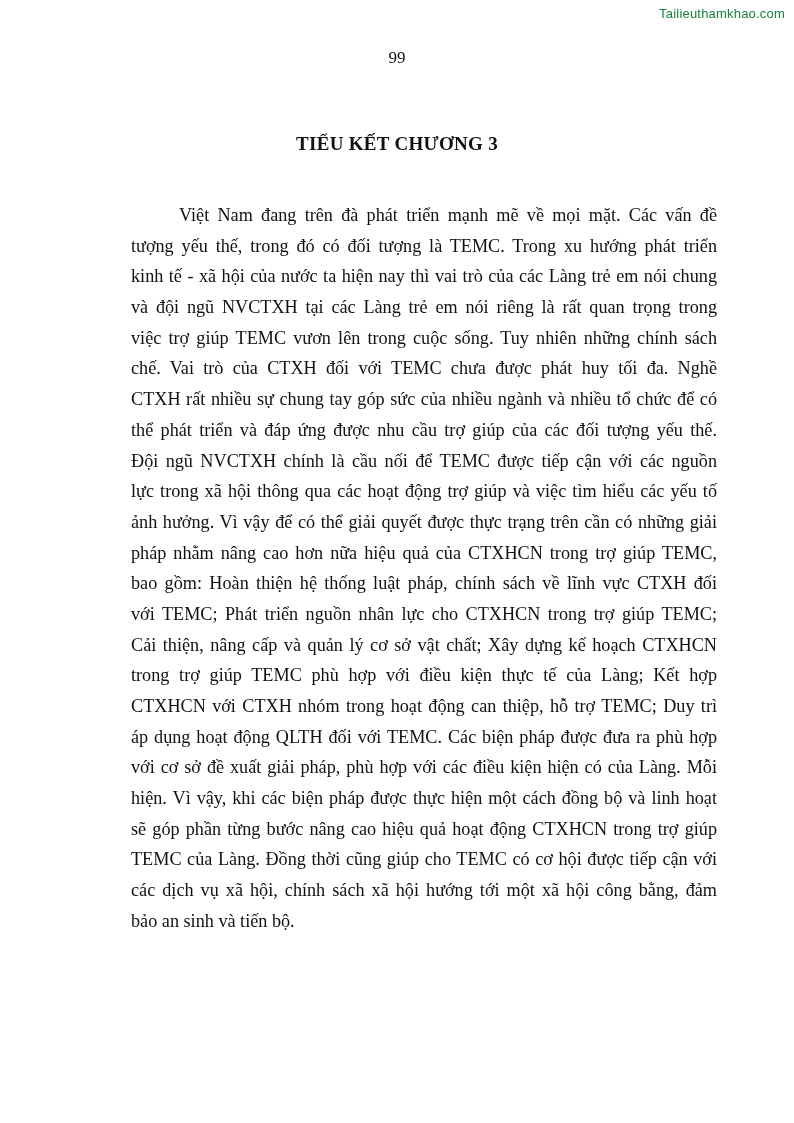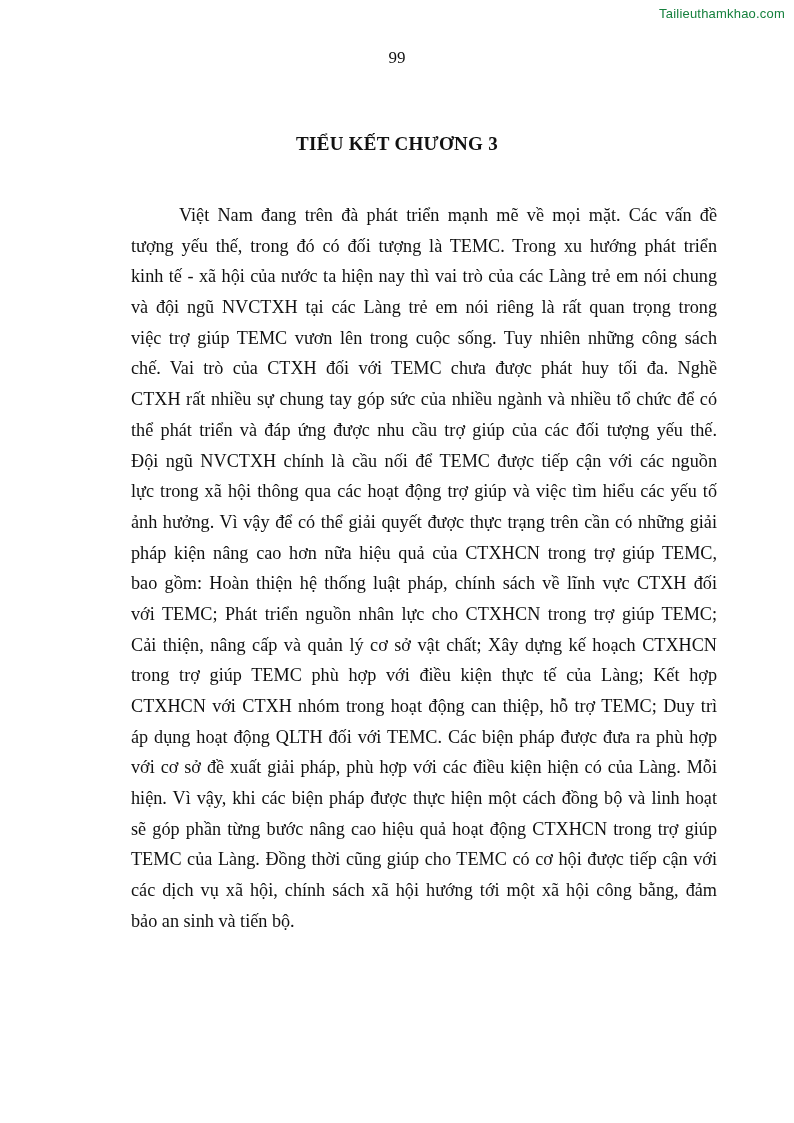--- a/index.html
+++ b/index.html
@@ -24,28 +24,28 @@
 
 <div class="watermark">Tailieuthamkhao.com</div>
 <div class="page-number">99</div>
 <div class="title">TIỂU KẾT CHƯƠNG 3</div>
 
 <div class="body">
   <div class="line first"><span class="t">Việt Nam đang trên đà phát triển mạnh mẽ về mọi mặt. Các vấn đề</span></div>
   <div class="line"><span class="t">tượng yếu thế, trong đó có đối tượng là TEMC. Trong xu hướng phát triển</span></div>
   <div class="line"><span class="t">kinh tế - xã hội của nước ta hiện nay thì vai trò của các Làng trẻ em nói chung</span></div>
   <div class="line"><span class="t">và đội ngũ NVCTXH tại các Làng trẻ em nói riêng là rất quan trọng trong</span></div>
-  <div class="line"><span class="t">việc trợ giúp TEMC vươn lên trong cuộc sống. Tuy nhiên những công sách</span></div>
+  <div class="line"><span class="t">việc trợ giúp TEMC vươn lên trong cuộc sống. Tuy nhiên những chính sách</span></div>
   <div class="line"><span class="t">chế. Vai trò của CTXH đối với TEMC chưa được phát huy tối đa. Nghề</span></div>
   <div class="line"><span class="t">CTXH rất nhiều sự chung tay góp sức của nhiều ngành và nhiều tổ chức để có</span></div>
   <div class="line"><span class="t">thể phát triển và đáp ứng được nhu cầu trợ giúp của các đối tượng yếu thế.</span></div>
   <div class="line"><span class="t">Đội ngũ NVCTXH chính là cầu nối để TEMC được tiếp cận với các nguồn</span></div>
   <div class="line"><span class="t">lực trong xã hội thông qua các hoạt động trợ giúp và việc tìm hiểu các yếu tố</span></div>
   <div class="line"><span class="t">ảnh hưởng. Vì vậy để có thể giải quyết được thực trạng trên cần có những giải</span></div>
-  <div class="line"><span class="t">pháp kiện nâng cao hơn nữa hiệu quả của CTXHCN trong trợ giúp TEMC,</span></div>
+  <div class="line"><span class="t">pháp nhằm nâng cao hơn nữa hiệu quả của CTXHCN trong trợ giúp TEMC,</span></div>
   <div class="line"><span class="t">bao gồm: Hoàn thiện hệ thống luật pháp, chính sách về lĩnh vực CTXH đối</span></div>
   <div class="line"><span class="t">với TEMC; Phát triển nguồn nhân lực cho CTXHCN trong trợ giúp TEMC;</span></div>
   <div class="line"><span class="t">Cải thiện, nâng cấp và quản lý cơ sở vật chất; Xây dựng kế hoạch CTXHCN</span></div>
   <div class="line"><span class="t">trong trợ giúp TEMC phù hợp với điều kiện thực tế của Làng; Kết hợp</span></div>
   <div class="line"><span class="t">CTXHCN với CTXH nhóm trong hoạt động can thiệp, hỗ trợ TEMC; Duy trì</span></div>
   <div class="line"><span class="t">áp dụng hoạt động QLTH đối với TEMC. Các biện pháp được đưa ra phù hợp</span></div>
   <div class="line"><span class="t">với cơ sở đề xuất giải pháp, phù hợp với các điều kiện hiện có của Làng. Mỗi</span></div>
   <div class="line"><span class="t">hiện. Vì vậy, khi các biện pháp được thực hiện một cách đồng bộ và linh hoạt</span></div>
   <div class="line"><span class="t">sẽ góp phần từng bước nâng cao hiệu quả hoạt động CTXHCN trong trợ giúp</span></div>
   <div class="line"><span class="t">TEMC của Làng. Đồng thời cũng giúp cho TEMC có cơ hội được tiếp cận với</span></div>

